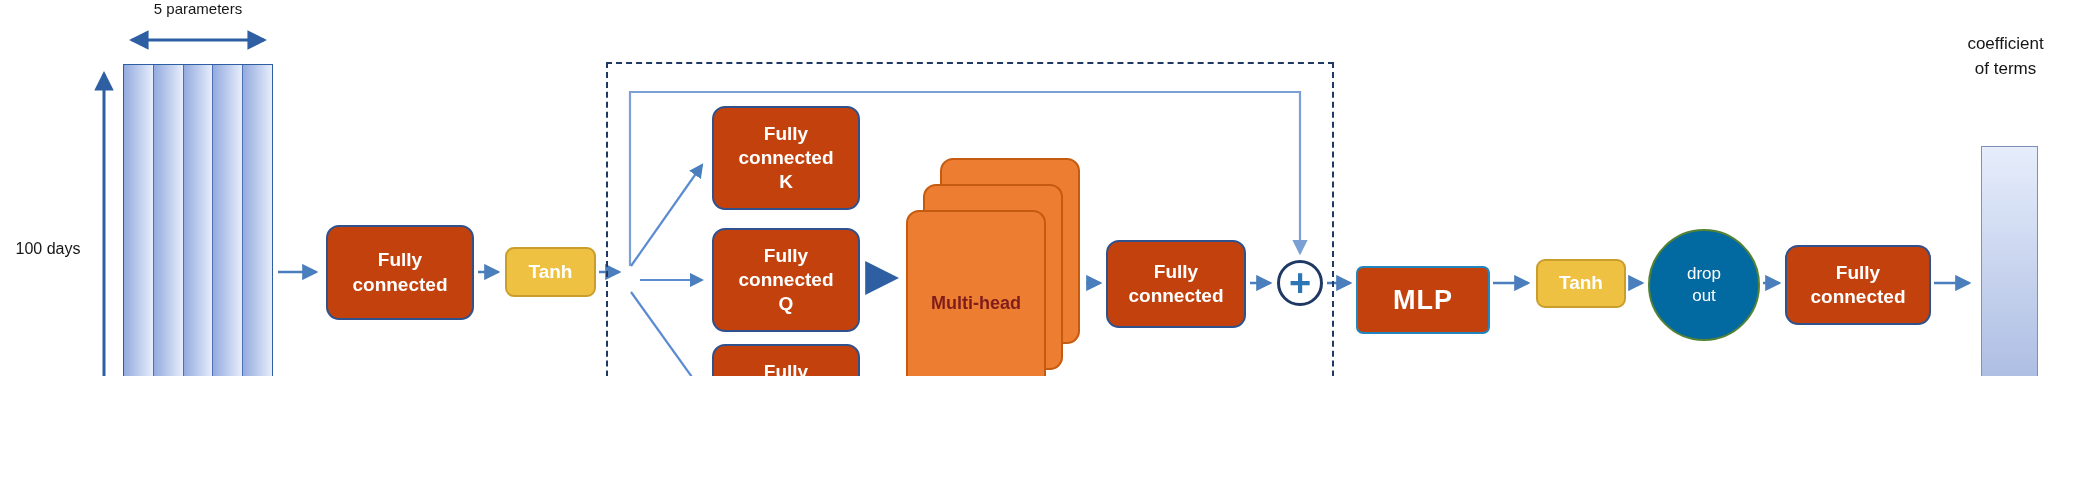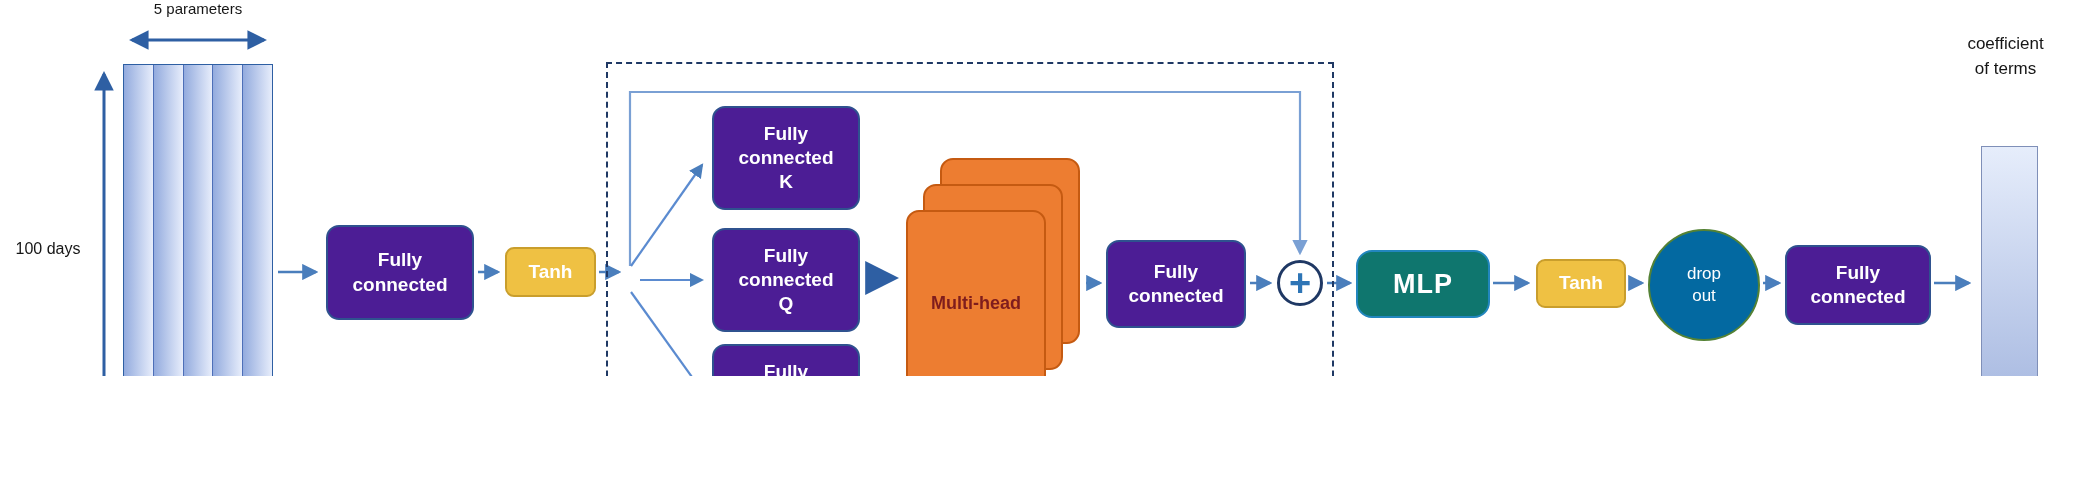--- a/index.html
+++ b/index.html
@@ -6,36 +6,36 @@
   #stage{
     position:relative;width:2075px;height:376px;background:#ffffff;
     font-family:"Liberation Sans",sans-serif;overflow:hidden;
   }
   .node{
     position:absolute;display:flex;align-items:center;justify-content:center;
     text-align:center;color:#ffffff;white-space:pre-line;line-height:1.28;
     box-sizing:border-box;
   }
   .blue{
-    background:#4c1d95;border:2px solid #2F528F;border-radius:13px;
+    background:#c2410c;border:2px solid #2F528F;border-radius:13px;
     font-size:19px;font-weight:700;
   }
   .gold{
     background:#EFC143;border:2px solid #C99E2C;border-radius:9px;
     font-size:19px;font-weight:700;
   }
   .card{
     position:absolute;background:#ED7D31;border:2px solid #C55A11;
     border-radius:13px;box-sizing:border-box;
   }
   .card-front{display:flex;align-items:center;justify-content:center;
     color:#7f1d1d;font-size:18px;font-weight:700;}
   .mlp{
-    background:#0f766e;border:2px solid #2286BE;border-radius:16px;
-    font-size:27px;font-weight:700;letter-spacing:1px;
+    background:#c2410c;border:2px solid #2286BE;border-radius:7px;
+    font-size:27px;font-weight:700;letter-spacing:1px;margin-top:16px;
   }
   .plus-circle{
     background:#ffffff;border:3px solid #1F3864;border-radius:50%;
     color:#2E75B6;font-size:38px;font-weight:700;line-height:0;
   }
   .green-circle{
     background:#0369a1;border:2px solid #548235;border-radius:50%;
     font-size:17px;font-weight:400;
   }
   .lbl{

